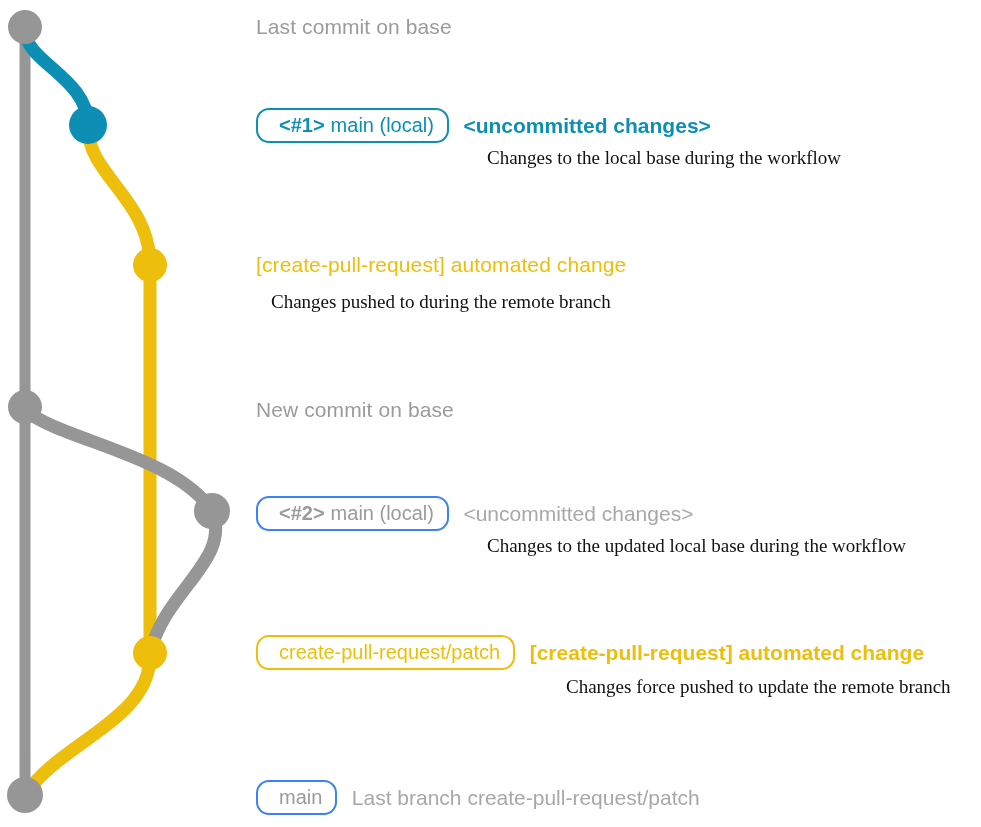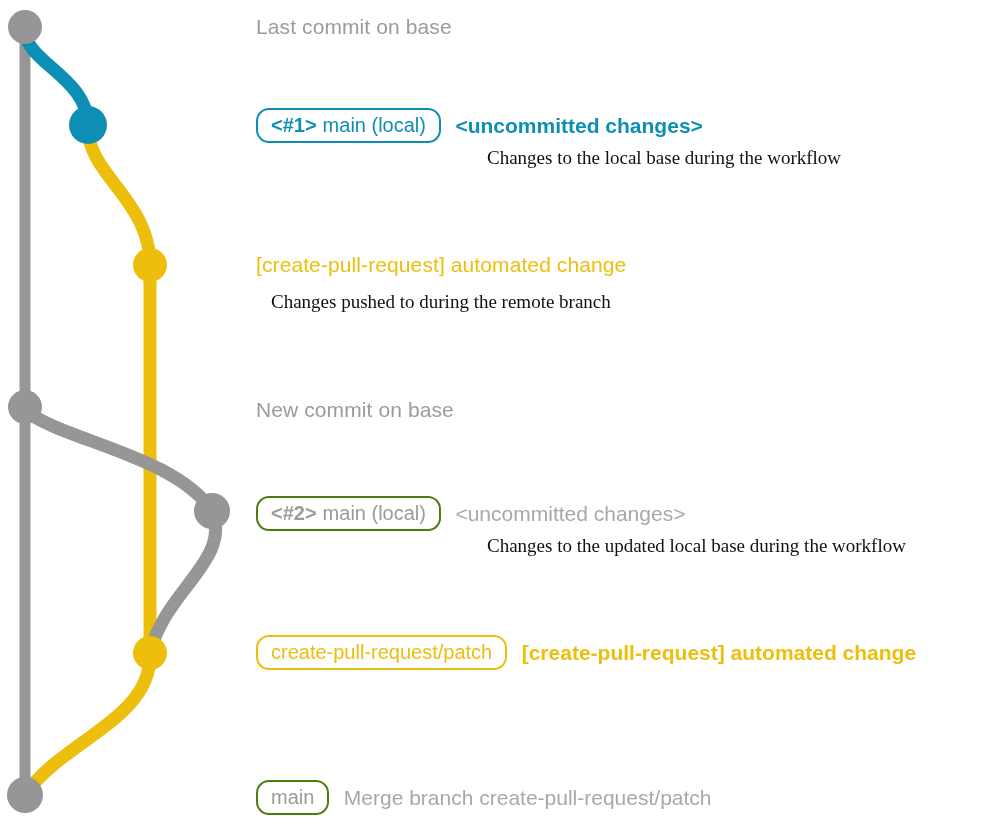--- a/index.html
+++ b/index.html
@@ -37,32 +37,32 @@
     line-height: 21px;
     letter-spacing: 0.1px;
   }
   .headline.gray   { color: #9b9b9b; }
   .headline.yellow { color: #edbe0b; }
 
   
   .ref {
     display: inline-block;
     border-radius: 13px;
-    padding: 5px 13px 6px 13px;
+    padding: 5px 13px 6px 21px;
     font-size: 20px;
     line-height: 20px;
     vertical-align: middle;
     box-sizing: border-box;
   }
   .ref.teal {
     border: 2px solid #0d8fb5;
     color: #0d8fb5;
   }
   .ref.gray {
-    border: 2px solid #4d7c0f;
+    border: 2px solid #3b82f6;
     color: #9b9b9b;
   }
   .ref.yellow {
     border: 2px solid #edbe0b;
     color: #edbe0b;
   }
   .ref .hash { font-weight: bold; }
   .ref .nm   { font-weight: normal; }
   .ref.solo  { font-weight: normal; }
   .ref.bold-all { font-weight: bold; }
@@ -137,19 +137,20 @@
   <div class="row" style="left:256px; top:496px;">
     <span class="ref gray"><span class="hash">&lt;#2&gt;</span><span class="nm" style="margin-left:6px;">main (local)</span></span>
     <span class="subject gray">&lt;uncommitted changes&gt;</span>
   </div>
   <div class="note" style="left:487px; top:536px;">Changes to the updated local base during the workflow</div>
 
   <div class="row" style="left:256px; top:635px;">
     <span class="ref yellow bold-all"><span class="nm">create-pull-request/patch</span></span>
     <span class="subject yellow">[create-pull-request] automated change</span>
   </div>
+  <div class="note" style="left:566px; top:677px;">Changes force pushed to update the remote branch</div>
 
   <div class="row" style="left:256px; top:780px;">
     <span class="ref gray solo"><span class="nm">main</span></span>
-    <span class="subject graylight">Merge branch create-pull-request/patch</span>
+    <span class="subject graylight">Last branch create-pull-request/patch</span>
   </div>
 
 </div>
 
 </body></html>

